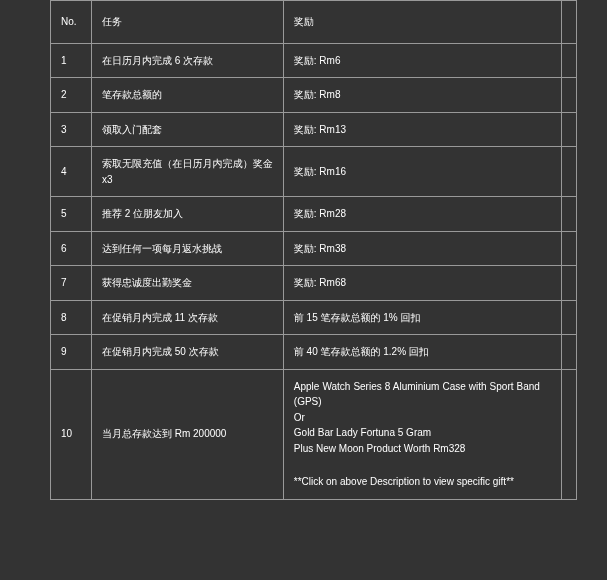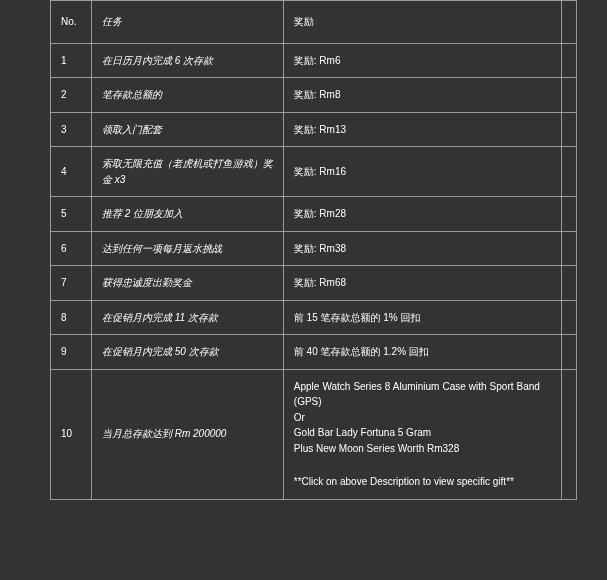--- a/index.html
+++ b/index.html
@@ -39,21 +39,20 @@
   }
   td.col-no {
     width: 38px;
     text-align: left;
     padding-left: 12px;
   }
   td.col-task {
     width: 178px;
     text-align: justify;
     text-align-last: left;
-    font-style: italic;
   }
   td.col-reward {
     width: 258px;
     text-align: justify;
     text-align-last: left;
   }
   td.col-pad {
     width: 14px;
     padding: 0;
   }
@@ -113,21 +112,21 @@
 
       <tr>
         <td class="col-no">3</td>
         <td class="col-task">领取入门配套</td>
         <td class="col-reward">奖励: Rm13</td>
         <td class="col-pad"></td>
       </tr>
 
       <tr class="row-tall">
         <td class="col-no">4</td>
-        <td class="col-task justify-zh">索取无限充值（老虎机或打鱼游戏）奖金 x3</td>
+        <td class="col-task justify-zh">索取无限充值（在日历月内完成）奖金 x3</td>
         <td class="col-reward">奖励: Rm16</td>
         <td class="col-pad"></td>
       </tr>
 
       <tr>
         <td class="col-no">5</td>
         <td class="col-task">推荐 2 位朋友加入</td>
         <td class="col-reward">奖励: Rm28</td>
         <td class="col-pad"></td>
       </tr>
@@ -160,21 +159,21 @@
         <td class="col-pad"></td>
       </tr>
 
       <tr>
         <td class="col-no">10</td>
         <td class="col-task justify-zh">当月总存款达到 Rm 200000</td>
         <td class="col-reward gift-cell">
           <p>Apple Watch Series 8 Aluminium Case with Sport Band (GPS)</p>
           <p>Or</p>
           <p>Gold Bar Lady Fortuna 5 Gram</p>
-          <p>Plus New Moon Series Worth Rm328</p>
+          <p>Plus New Moon Product Worth Rm328</p>
           <p class="spacer"></p>
           <p>**Click on above Description to view specific gift**</p>
         </td>
         <td class="col-pad"></td>
       </tr>
     </tbody>
   </table>
 </div>
 
 </body></html>

